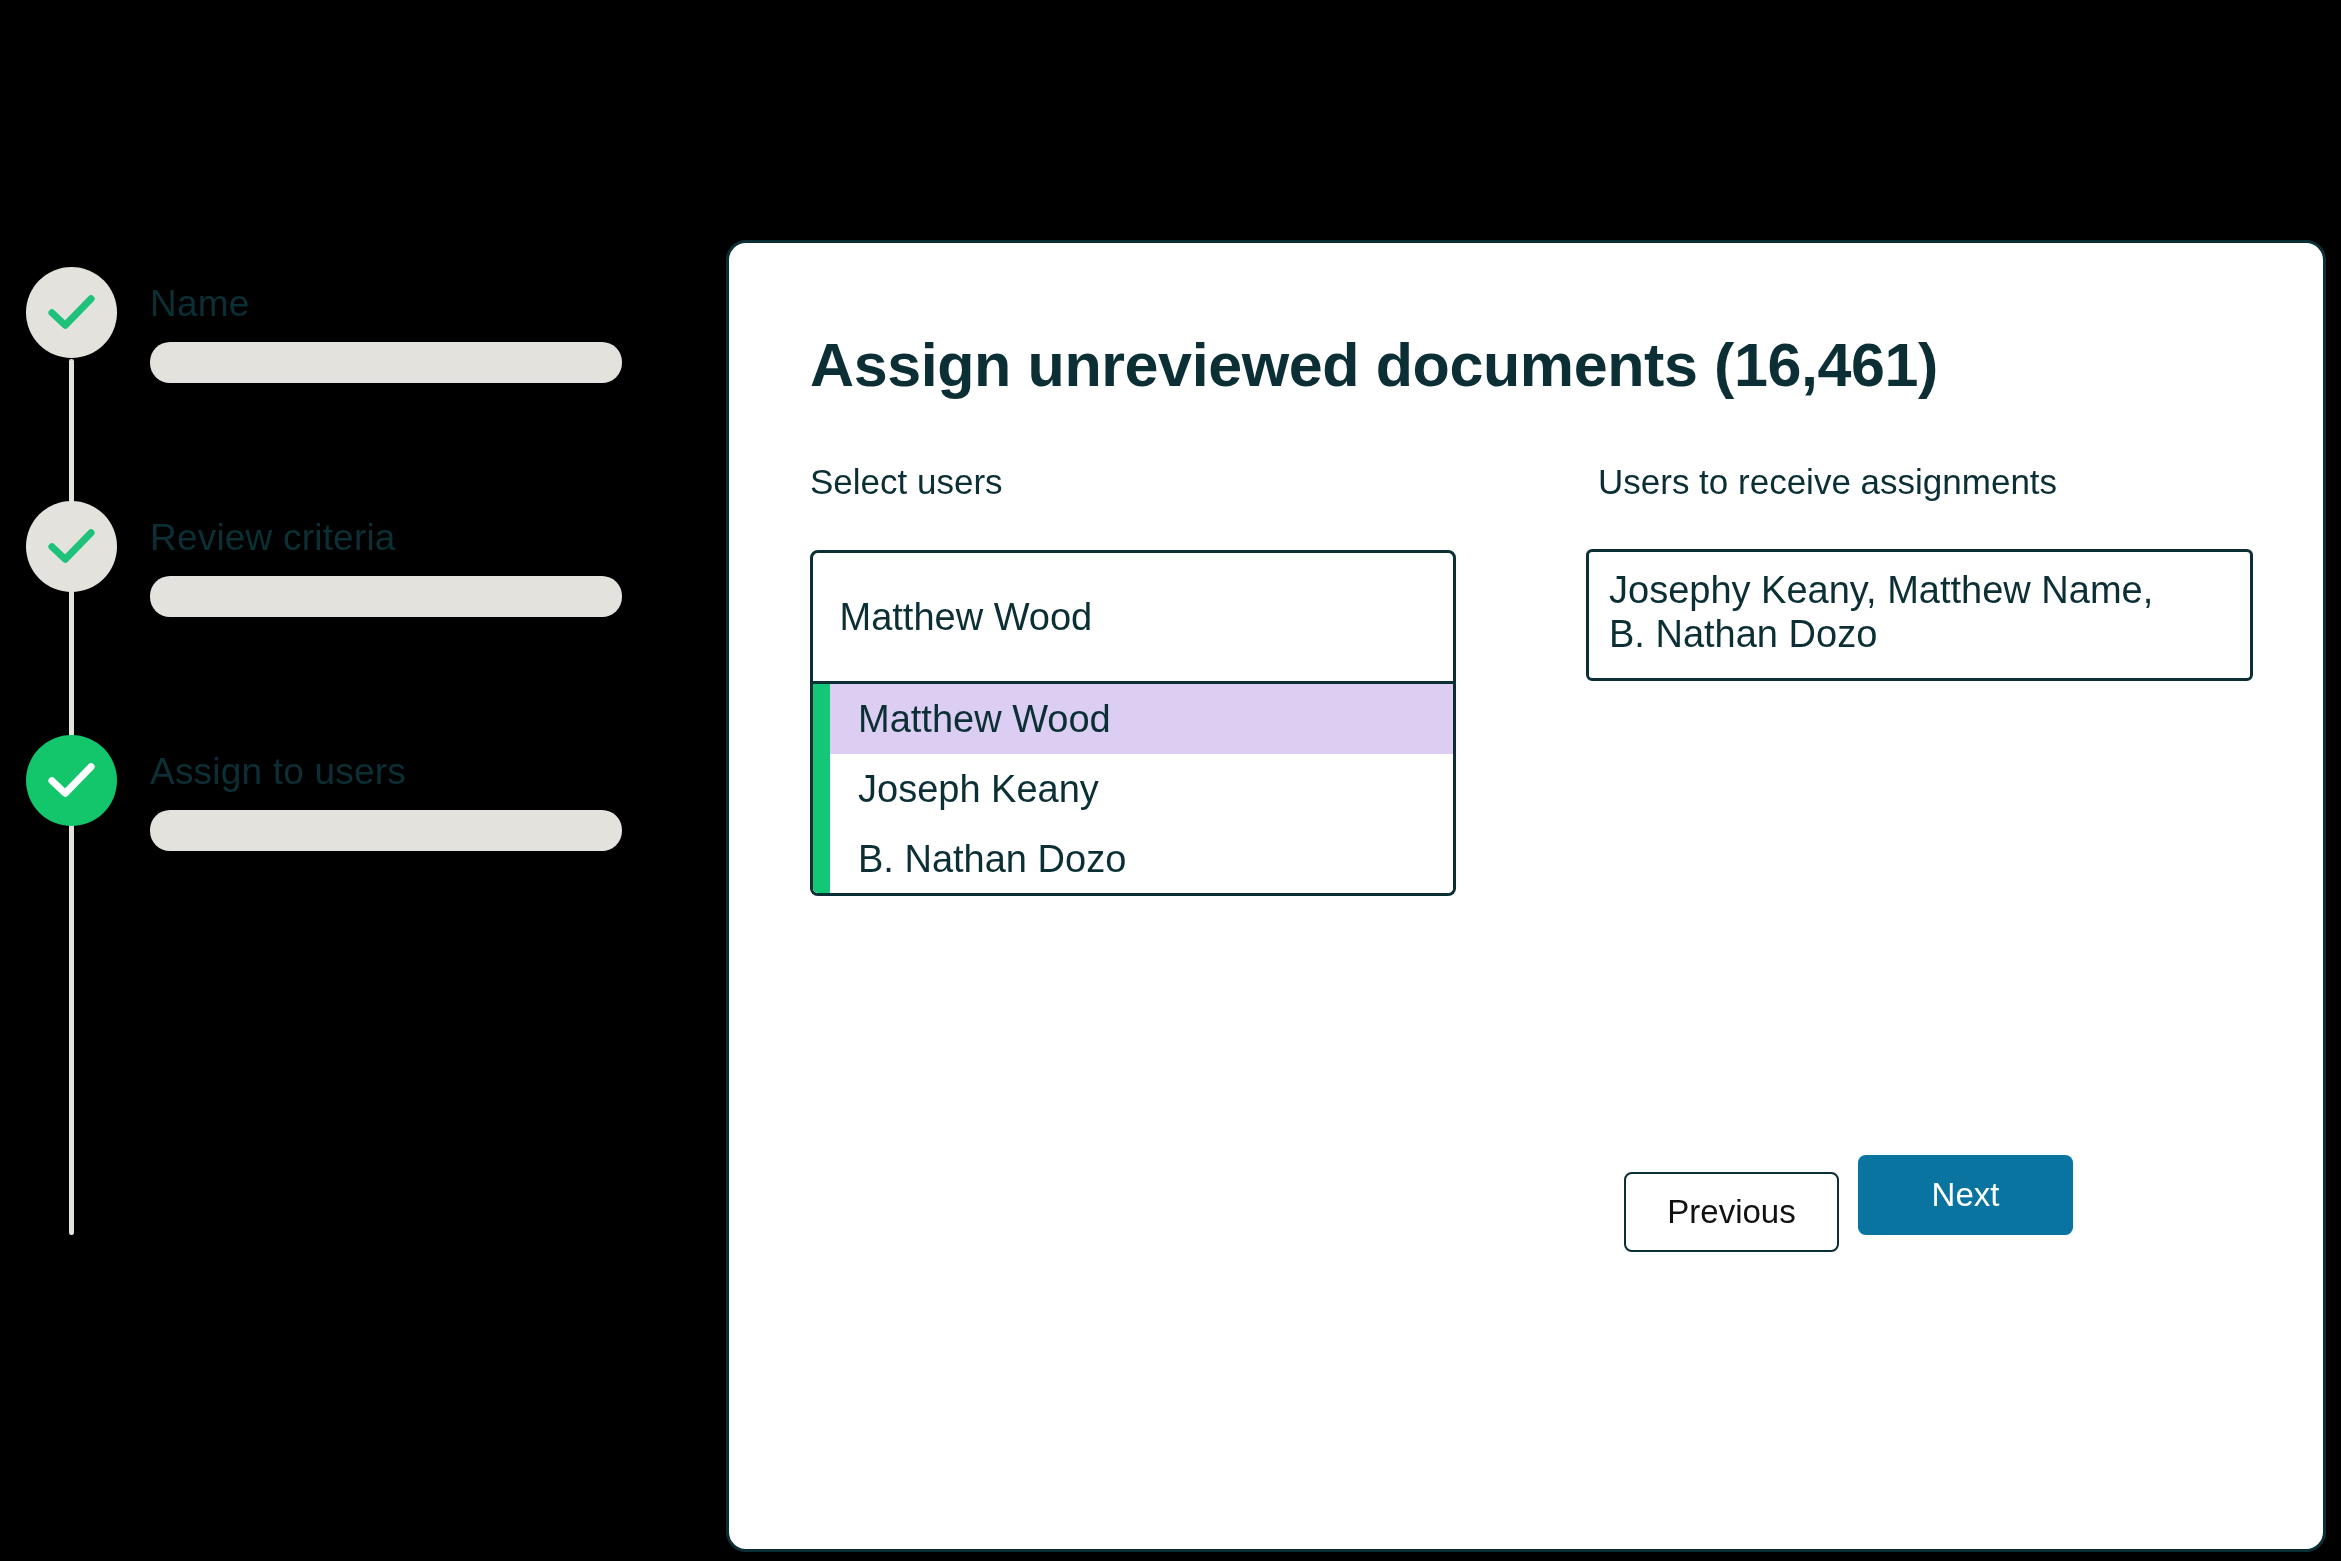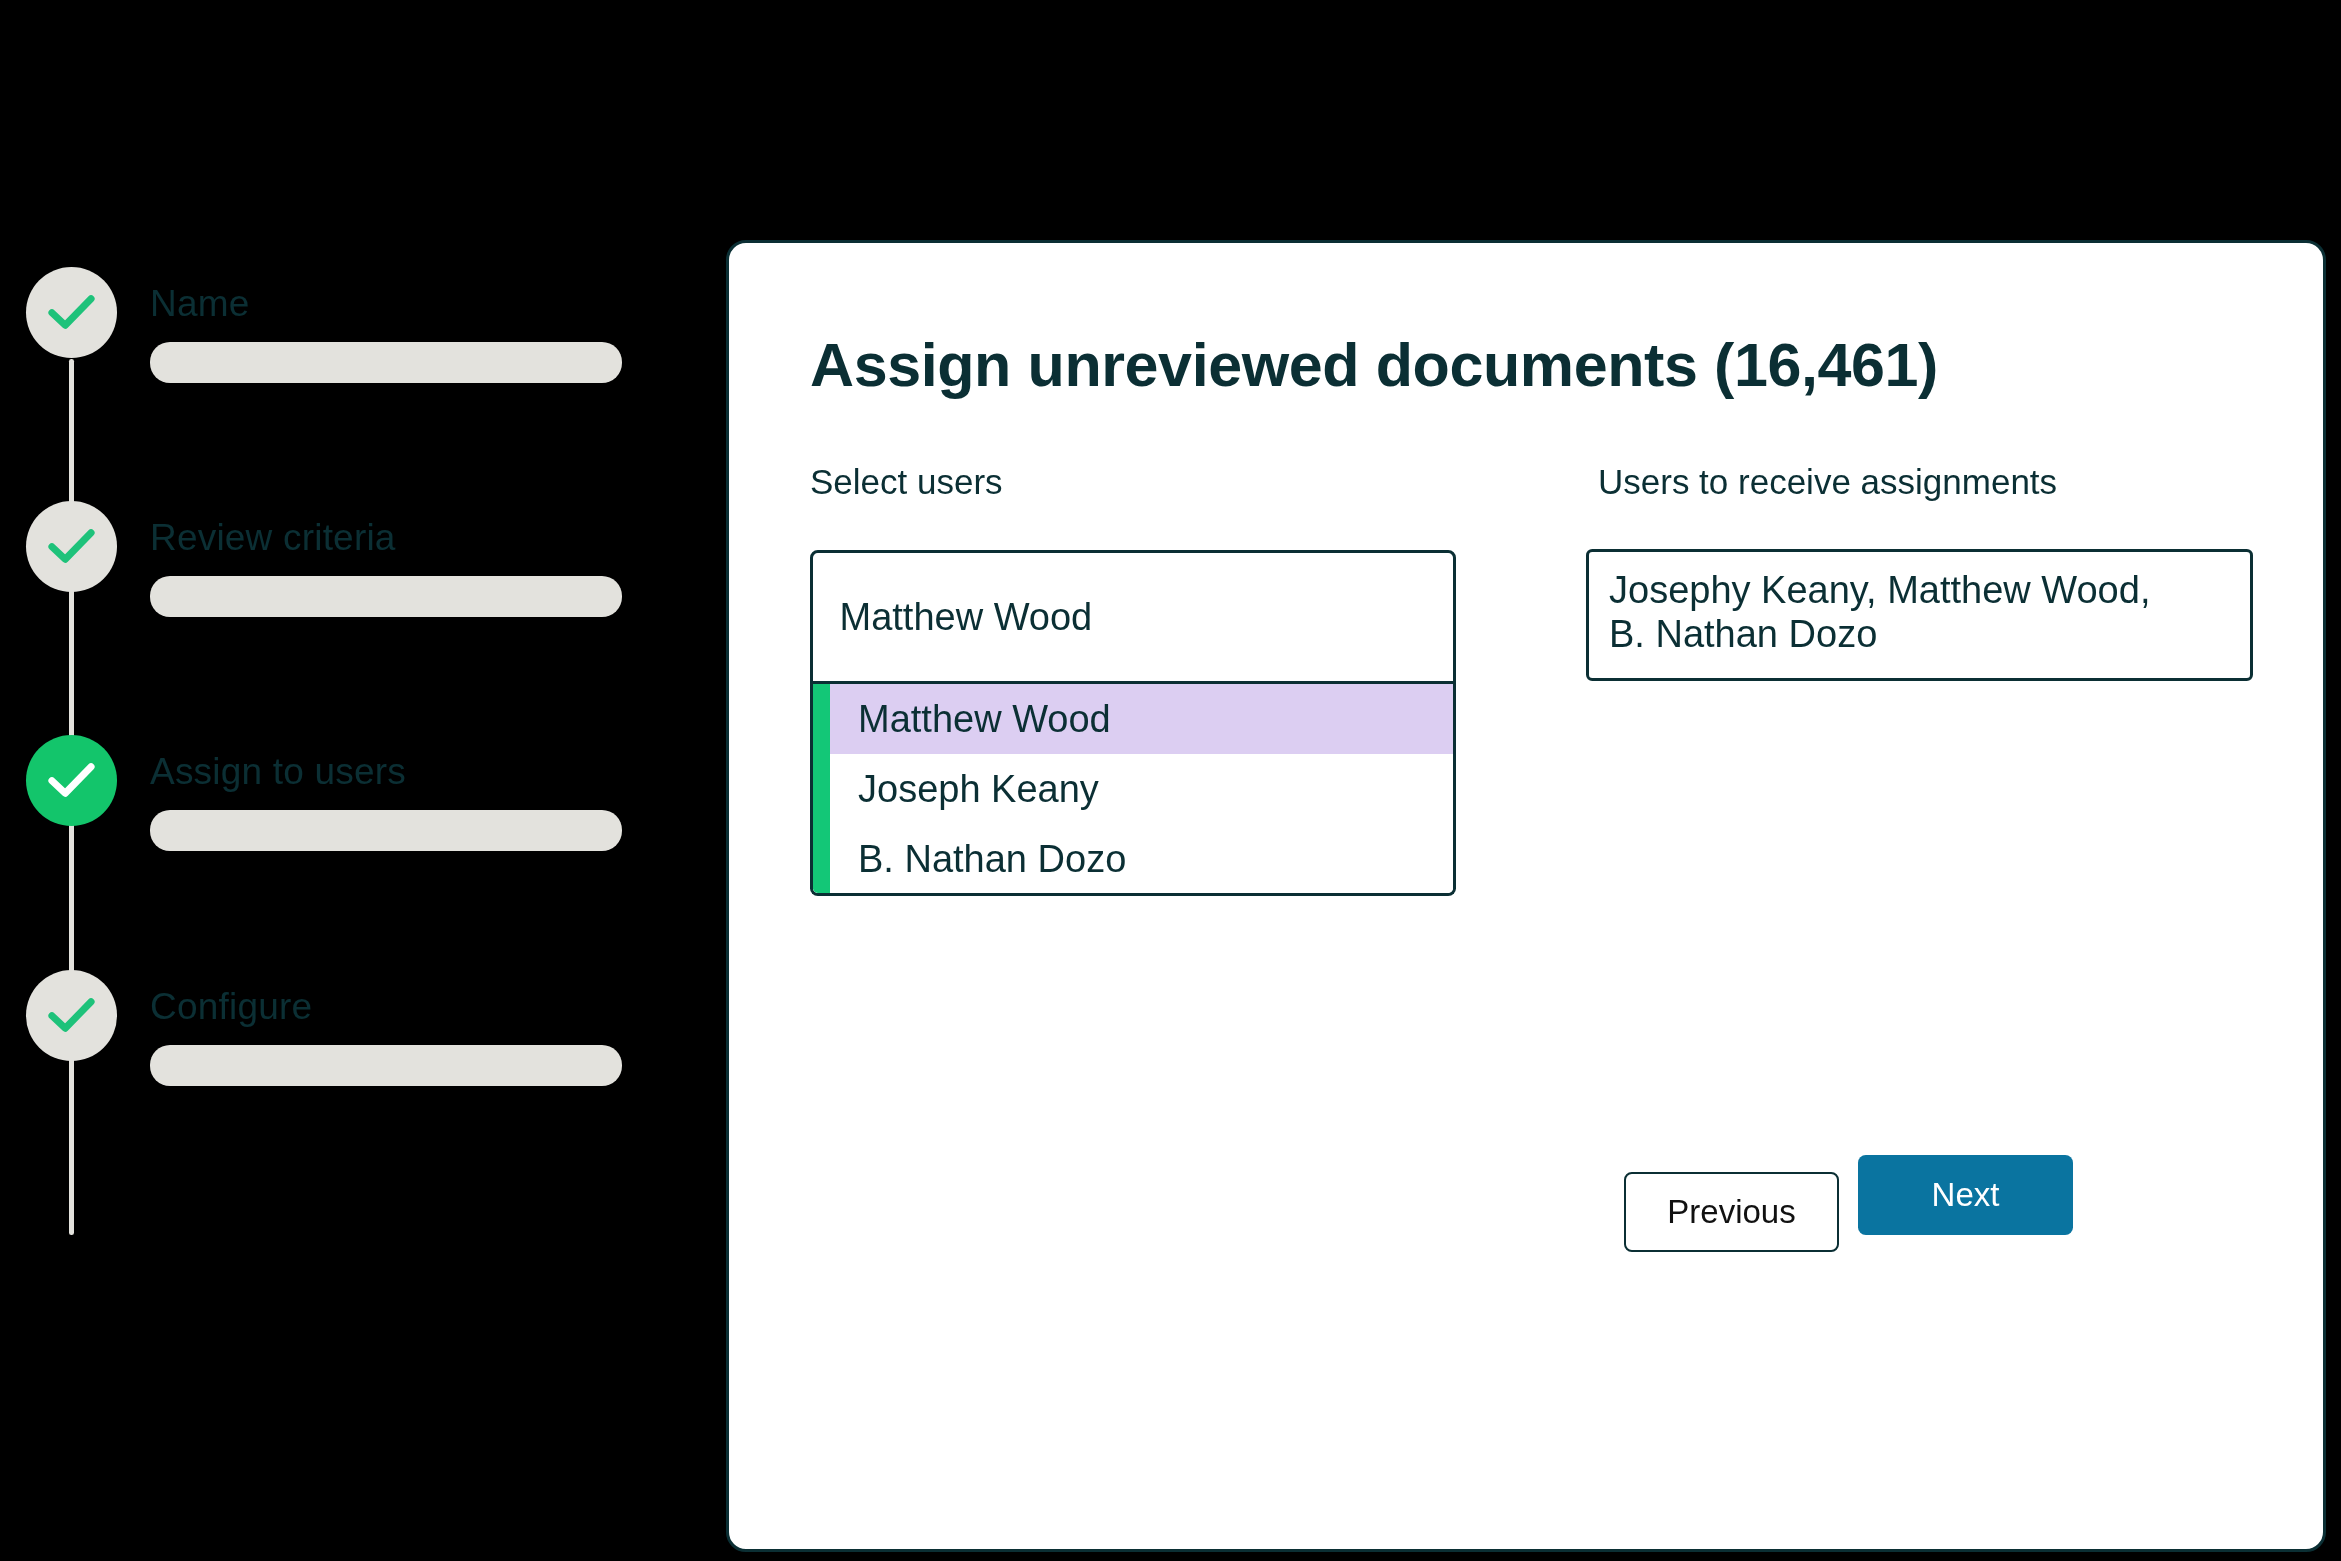--- a/index.html
+++ b/index.html
@@ -265,31 +265,20 @@
       <span class="step-check">
         <svg viewBox="0 0 60 46">
             <path d="M5 24 L22 40 L55 6" fill="none" stroke="#ffffff" stroke-width="9" stroke-linecap="round" stroke-linejoin="round"></path>
           </svg>
       </span>
     </div>
     <div class="step-label">Assign to users</div>
     <div class="step-bar"></div>
   </div>
 
-  <div class="step" style="top:970px;">
-    <div class="step-circle">
-      <span class="step-check">
-        <svg viewBox="0 0 60 46">
-            <path d="M5 24 L22 40 L55 6" fill="none" stroke="#1ec27a" stroke-width="9" stroke-linecap="round" stroke-linejoin="round"></path>
-          </svg>
-      </span>
-    </div>
-    <div class="step-label">Configure</div>
-    <div class="step-bar"></div>
-  </div>
 
 </div>
 
 <div id="panel">
 
   <div id="panel-title">Assign unreviewed documents (16,461)</div>
 
   <div id="select-users-label" class="col-label">Select users</div>
 
   <div id="combo">
@@ -300,21 +289,21 @@
       <div id="combo-accent"></div>
       <div class="combo-option highlighted">Matthew Wood</div>
       <div class="combo-option">Joseph Keany</div>
       <div class="combo-option">B. Nathan Dozo</div>
     </div>
   </div>
 
   <div id="assign-label" class="col-label">Users to receive assignments</div>
 
   <div id="assign-box">
-    <div class="assign-line">Josephy Keany, Matthew Wood,</div>
+    <div class="assign-line">Josephy Keany, Matthew Name,</div>
     <div class="assign-line">B. Nathan Dozo</div>
   </div>
 
   <button id="btn-previous">Previous</button>
   <button id="btn-next">Next</button>
 
 </div>
 
 
 </body></html>

